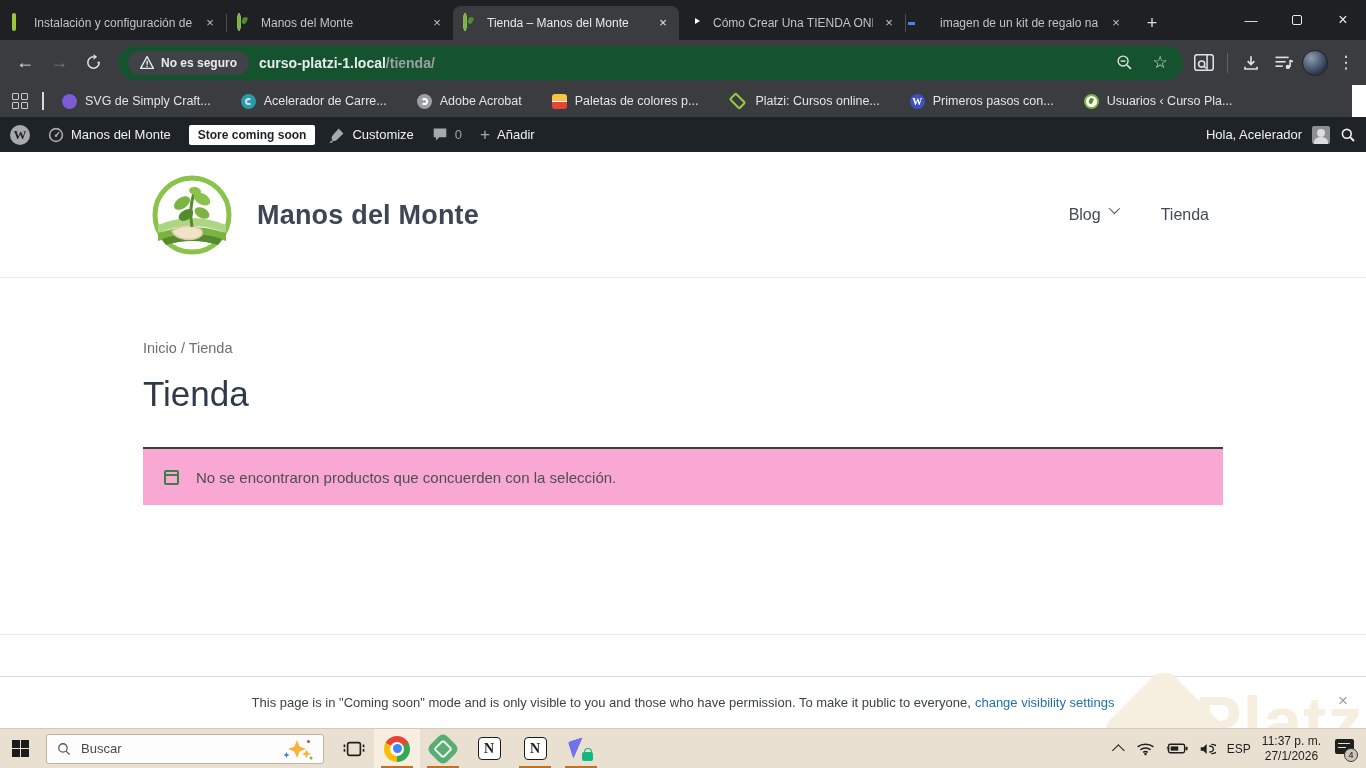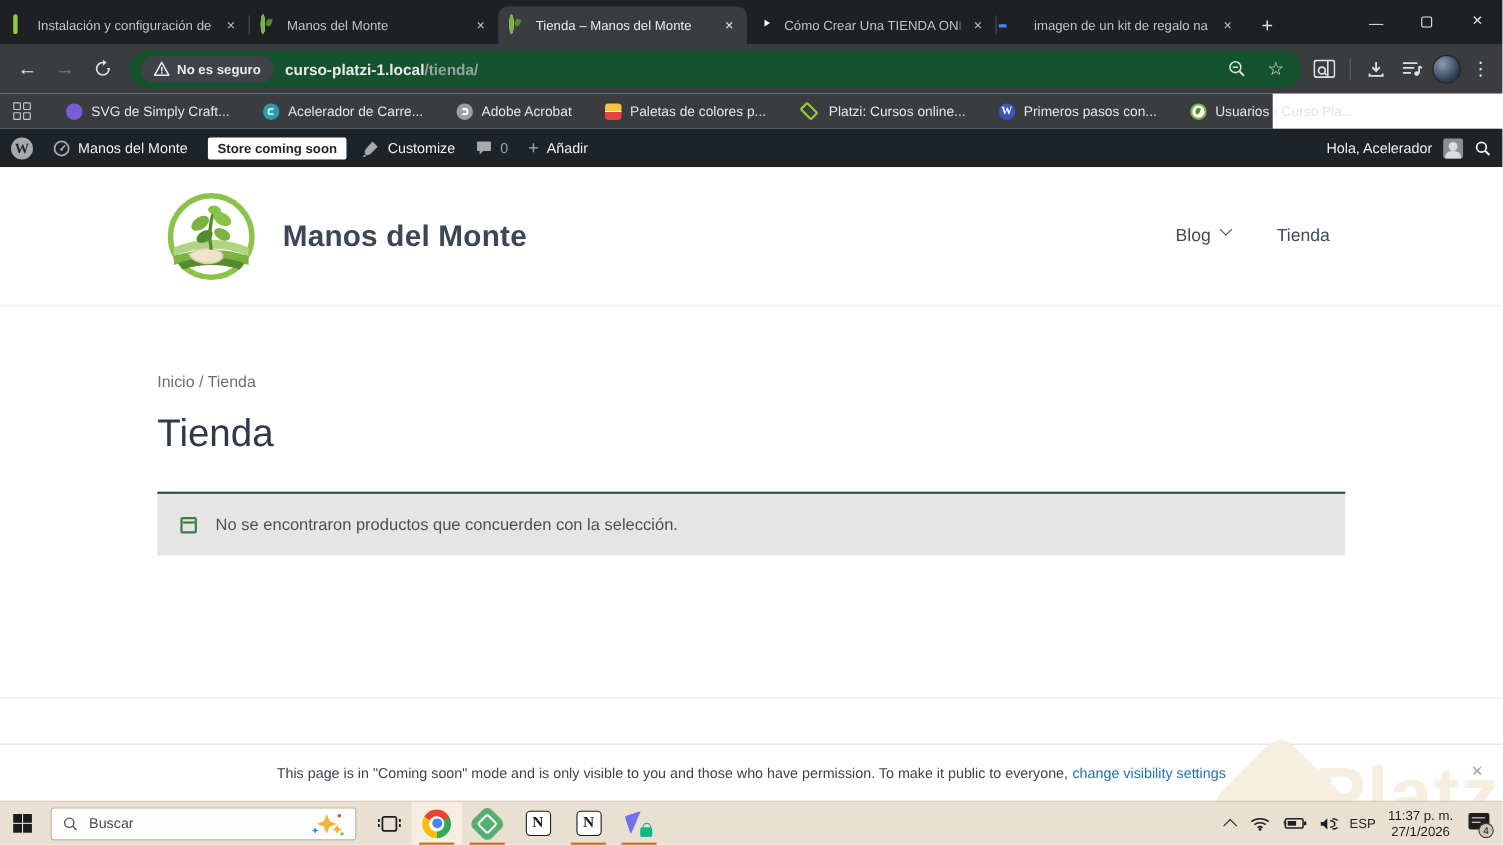--- a/index.html
+++ b/index.html
@@ -41,21 +41,21 @@
   .url .path { color:#9aa0a6; }
   .omni-spacer { flex:1; }
   .omni-icon { width:26px; height:26px; display:grid; place-items:center; color:#dee1e6; }
   .star-glyph { font-size:17px; color:#dee1e6; }
   .toolbar-right { display:flex; align-items:center; gap:6px; }
   .tool-sep { width:1px; height:20px; background:#5f6368; margin:0 4px; }
   .avatar-btn { width:26px; height:26px; border-radius:50%; background:radial-gradient(circle at 35% 30%, #8e9bb1, #2b3950 70%); border:1px solid #202225; }
   .dots { font-size:17px; color:#dee1e6; width:24px; text-align:center; }
 
   
-  .bookmarks { position:absolute; left:0; top:85px; width:1157px; height:32px; background:#3a3c40; display:flex; align-items:center; padding:0 12px; color:#e2e4e8; font-size:12.5px; }
+  .bookmarks { position:absolute; left:0; top:85px; width:1352px; height:32px; background:#3a3c40; display:flex; align-items:center; padding:0 12px; color:#e2e4e8; font-size:12.5px; }
   .apps-grid { width:16px; height:16px; display:grid; grid-template-columns:7px 7px; grid-template-rows:7px 7px; gap:2px; margin-right:14px; }
   .apps-grid span { border:1.8px solid #c7cace; border-radius:1px; }
   .bm-sep { width:2px; height:18px; background:#d7d9dd; margin-right:18px; }
   .bm { display:flex; align-items:center; gap:8px; margin-right:30px; white-space:nowrap; }
   .bm-ico { width:15px; height:15px; border-radius:50%; position:relative; flex:0 0 15px; }
   .ico-balloon { background:#7c5cd6; border-radius:50% 50% 50% 50%; }
   .ico-teal { background:#2c9aa8; }
   .ico-teal::after { content:""; position:absolute; inset:4px; border-radius:50%; border:2px solid rgba(255,255,255,.75); border-right-color:transparent; }
   .ico-gray { background:#9aa0a6; }
   .ico-gray::after { content:""; position:absolute; inset:4px; border-radius:50%; border:2px solid #fff; border-left-color:transparent; }
@@ -84,21 +84,21 @@
   .header-inner { position:absolute; left:143px; top:0; width:1080px; height:126px; display:flex; align-items:center; }
   .logo-wrap { width:80px; height:80px; margin-left:9px; }
   .site-title { margin-left:25px; font-size:27px; font-weight:700; color:#3b4754; letter-spacing:.2px; }
   .main-nav { margin-left:auto; display:flex; align-items:center; gap:44px; padding-right:14px; font-size:16px; color:#404b57; }
   .nav-link { display:flex; align-items:flex-start; gap:8px; }
   .chevron-down { width:8px; height:8px; border-right:1.6px solid #404b57; border-bottom:1.6px solid #404b57; transform:rotate(45deg) translateY(-2px); }
 
   .breadcrumb { position:absolute; left:143px; top:188px; font-size:14.5px; color:#6f6f6f; }
   .page-title { position:absolute; left:143px; top:222px; font-size:35px; font-weight:500; color:#2f3a49; }
   .shop-rule { position:absolute; left:143px; top:295px; width:1080px; height:2px; background:#2c4a30; }
-  .shop-notice { position:absolute; left:143px; top:297px; width:1080px; height:56px; background:#e5e5e5; display:flex; align-items:center; padding-left:21px; gap:17px; font-size:15px; color:#4f4f4f; }
+  .shop-notice { position:absolute; left:143px; top:297px; width:1080px; height:56px; background:#f9a8d4; display:flex; align-items:center; padding-left:21px; gap:17px; font-size:15px; color:#4f4f4f; }
   .notice-ico { width:15px; height:15px; border:2px solid #3e7d47; border-radius:2px; position:relative; flex:0 0 15px; }
   .notice-ico::after { content:""; position:absolute; left:0; top:2.5px; width:100%; height:1.8px; background:#3e7d47; }
 
   .footer-line { position:absolute; left:0; top:482px; width:1366px; height:1px; background:#e8e8e8; }
   .coming-soon { position:absolute; left:0; top:524px; width:1366px; height:52px; background:#fff; border-top:1px solid #dcdcde; display:flex; align-items:center; justify-content:center; font-size:13px; color:#3c434a; z-index:2; }
   .cs-link { color:#2271b1; margin-left:4px; }
   .cs-close { position:absolute; right:18px; top:14px; color:#9b9b9b; font-size:17px; z-index:4; }
 
   
   .watermark { position:absolute; left:1100px; top:515px; width:266px; height:61px; overflow:visible; z-index:3; pointer-events:none; }

